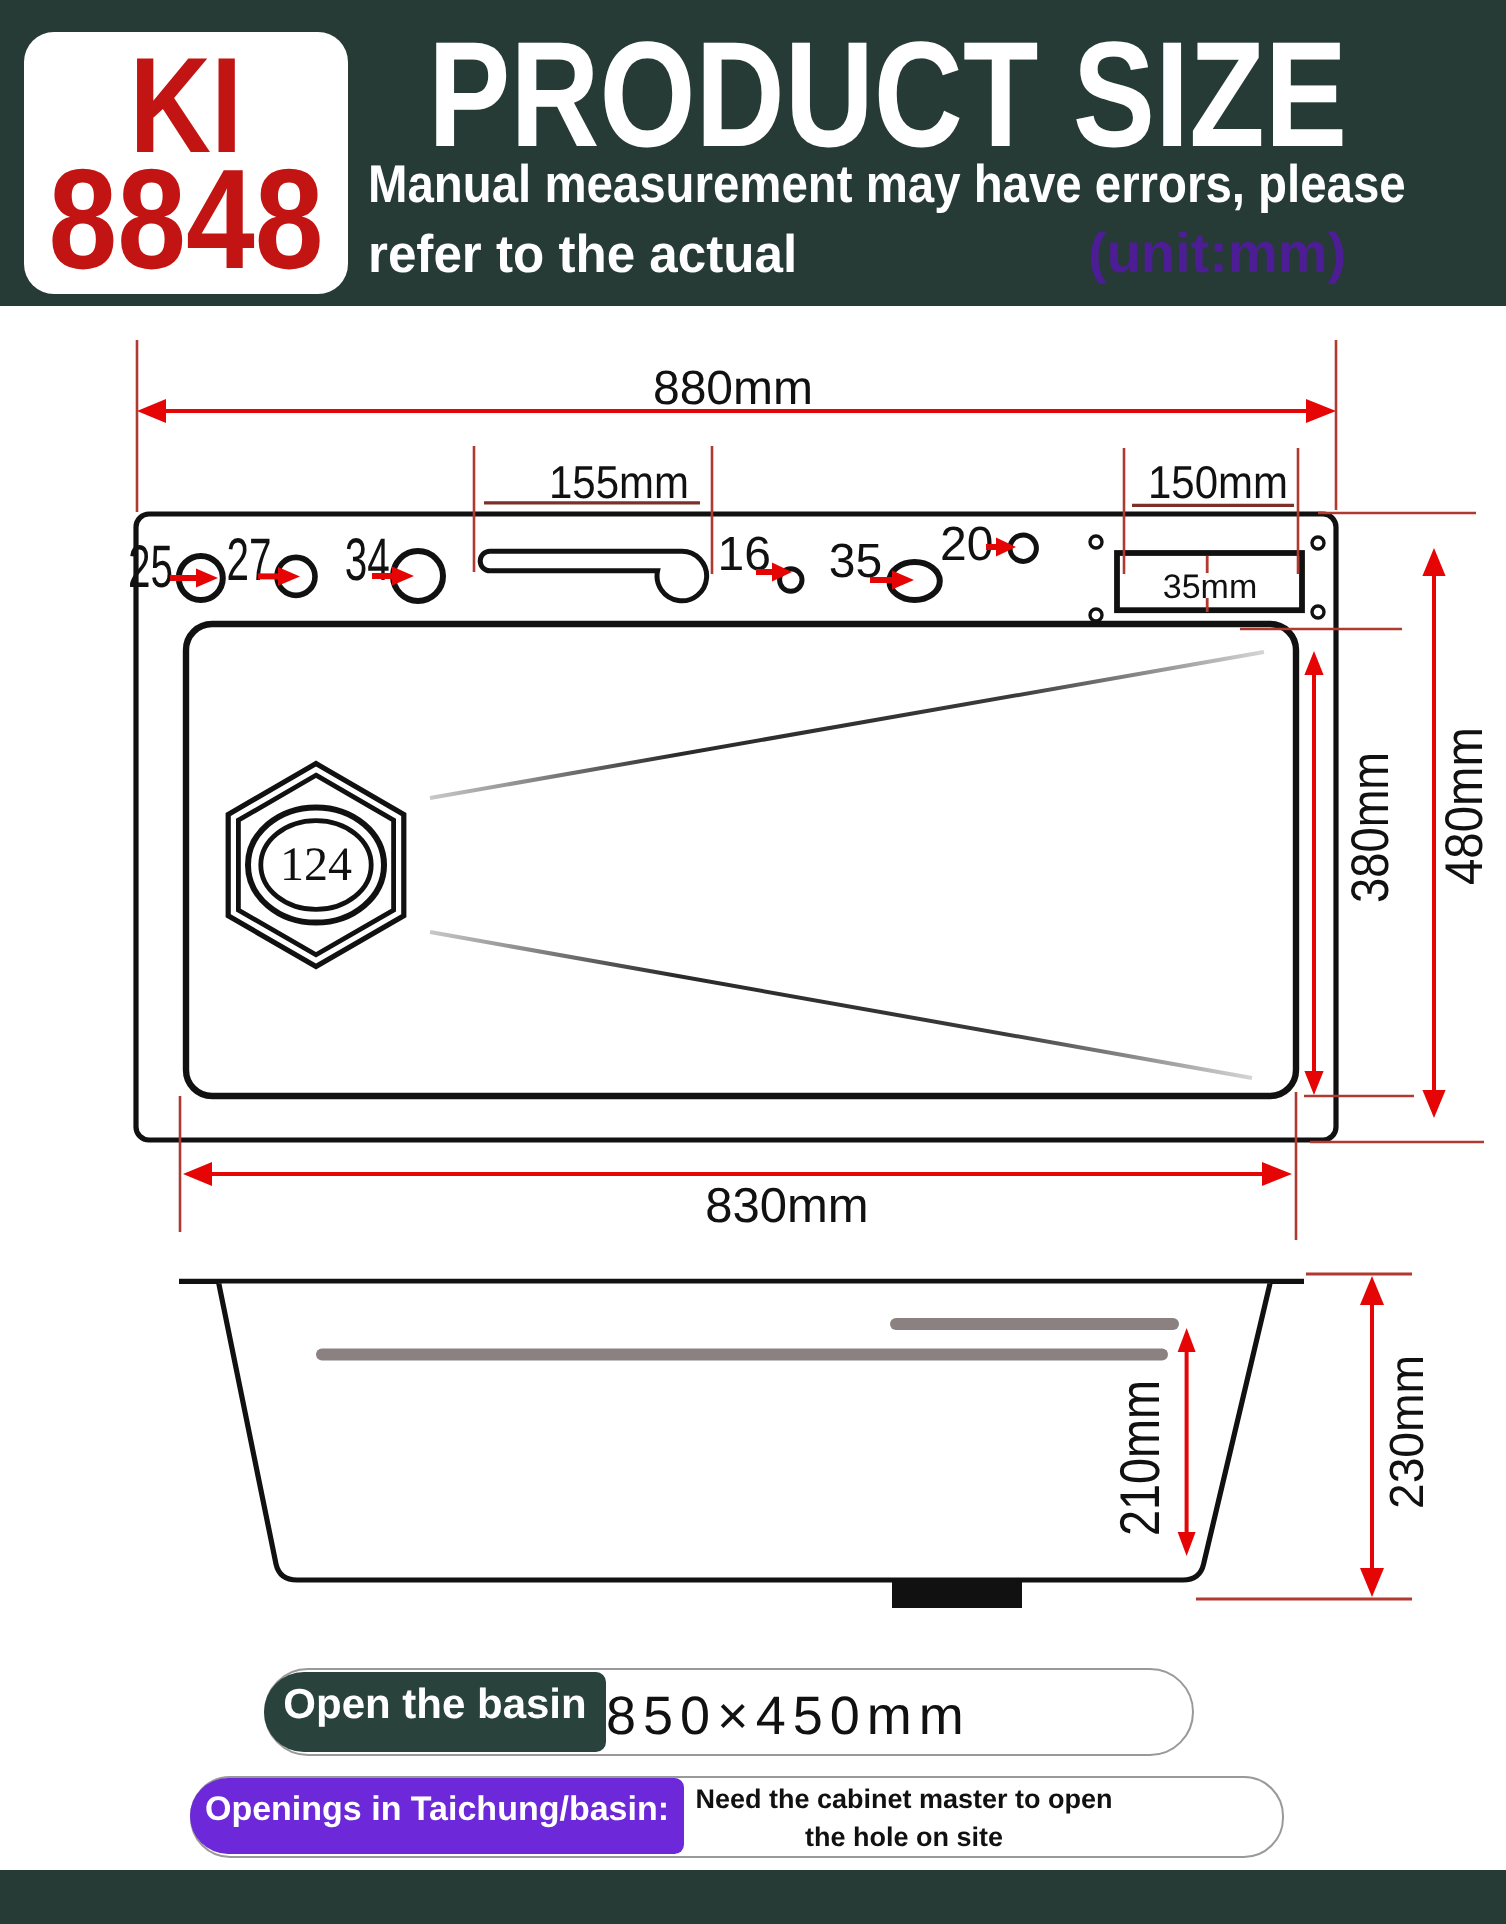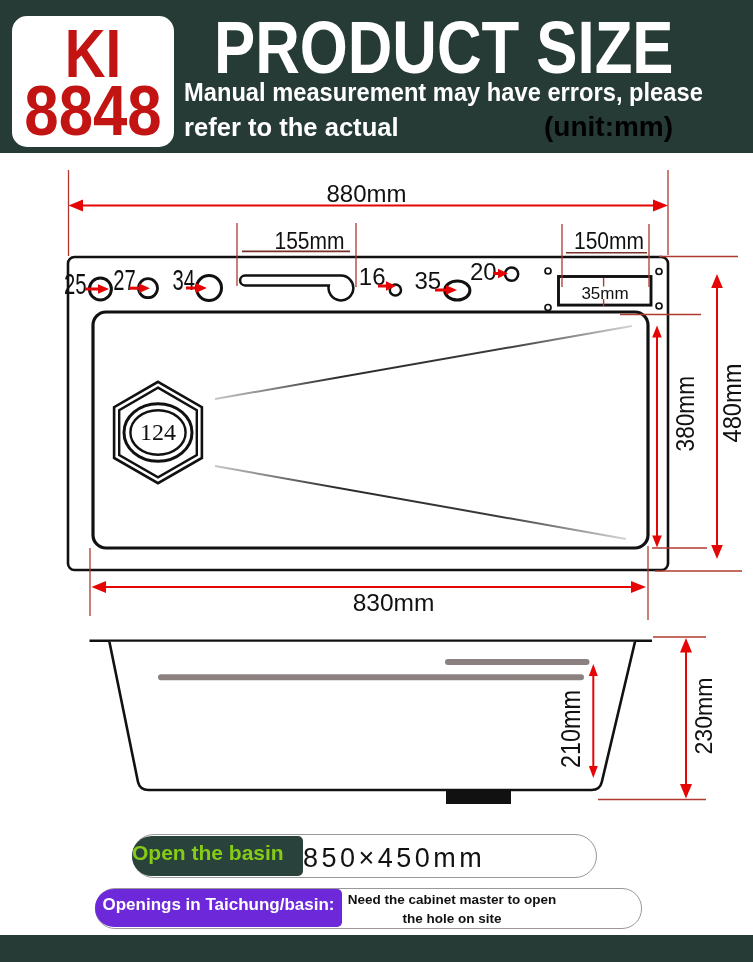--- a/index.html
+++ b/index.html
@@ -17,21 +17,21 @@
 <div class="abs" style="left:12px;top:19px;width:162px;text-align:center;color:#c31414;font-weight:bold;font-size:68px;line-height:68px;transform:scaleX(.83);">KI</div>
 
 <div class="abs" style="left:12px;top:75px;width:162px;text-align:center;color:#c31414;font-weight:bold;font-size:71px;line-height:71px;transform:scaleX(.87);">8848</div>
 
 <div class="abs" style="left:214px;top:4px;color:#fff;font-weight:bold;font-size:75px;transform:scaleX(.823);transform-origin:0 0;white-space:nowrap;">PRODUCT SIZE</div>
 
 <div class="abs" style="left:184px;top:77px;color:#fff;font-weight:bold;font-size:26.5px;transform:scaleX(.894);transform-origin:0 0;white-space:nowrap;">Manual measurement may have errors, please</div>
 
 <div class="abs" style="left:184px;top:112px;color:#fff;font-weight:bold;font-size:26.5px;transform:scaleX(.965);transform-origin:0 0;white-space:nowrap;">refer to the actual</div>
 
-<div class="abs" style="left:544px;top:111px;color:#000000;font-weight:bold;font-size:28px;">(unit:mm)</div>
+<div class="abs" style="left:544px;top:111px;color:#4c1d95;font-weight:bold;font-size:28px;">(unit:mm)</div>
 
 <svg class="abs" style="left:0;top:0;" width="753" height="962" viewBox="0 0 753 962">
   <defs>
     <linearGradient id="gv1" gradientUnits="userSpaceOnUse" x1="215" y1="399" x2="632" y2="326">
       <stop offset="0" stop-color="#c8c8c8"></stop>
         <stop offset="0.3" stop-color="#2a2a2a"></stop>
       <stop offset="0.7" stop-color="#3a3a3a"></stop>
         <stop offset="1" stop-color="#d5d5d5"></stop>
     </linearGradient>
     <linearGradient id="gv2" gradientUnits="userSpaceOnUse" x1="215" y1="466" x2="626" y2="539">
@@ -225,21 +225,21 @@
     <polygon points="686,798.5 680,784 692,784" stroke="none"></polygon>
   </g>
 
   <text transform="translate(711.5,716) rotate(-90)" font-size="24" textLength="77" lengthAdjust="spacingAndGlyphs" fill="#111" text-anchor="middle">230mm</text>
 
   <rect x="446" y="790" width="65" height="14" fill="#111"></rect>
 </svg>
 
 <div class="abs" style="left:132px;top:834px;width:463px;height:42px;background:#fff;border:1.6px solid #999;border-radius:22px;"></div>
 
-<div class="abs" style="left:132px;top:836px;width:171px;height:40px;background:#2a423c;border-radius:20px 5px 5px 20px;color:#84cc16;font-weight:bold;font-size:21px;line-height:33px;text-align:left;">Open the basin</div>
+<div class="abs" style="left:132px;top:836px;width:171px;height:40px;background:#2a423c;border-radius:20px 5px 5px 20px;color:#ffffff;font-weight:bold;font-size:21px;line-height:33px;text-align:center;">Open the basin</div>
 
 <div class="abs" style="left:303px;top:843px;width:294px;text-align:left;font-size:27px;letter-spacing:3.5px;color:#111;">850×450mm</div>
 
 <div class="abs" style="left:95px;top:888px;width:545px;height:39px;background:#fff;border:1.6px solid #999;border-radius:20px;"></div>
 
 <div class="abs" style="left:95px;top:889px;width:247px;height:38px;background:#6d28d9;border-radius:20px 5px 5px 20px;color:#fff;font-weight:bold;font-size:17px;line-height:31px;text-align:center;white-space:nowrap;">Openings in Taichung/basin:</div>
 
 <div class="abs" style="left:322px;top:891px;width:260px;text-align:center;font-size:13.5px;font-weight:bold;color:#111;line-height:18.5px;">Need the cabinet master to open<br>the hole on site</div>
 
 <div class="abs" style="left:0;top:935px;width:753px;height:27px;background:#263b36;"></div>

